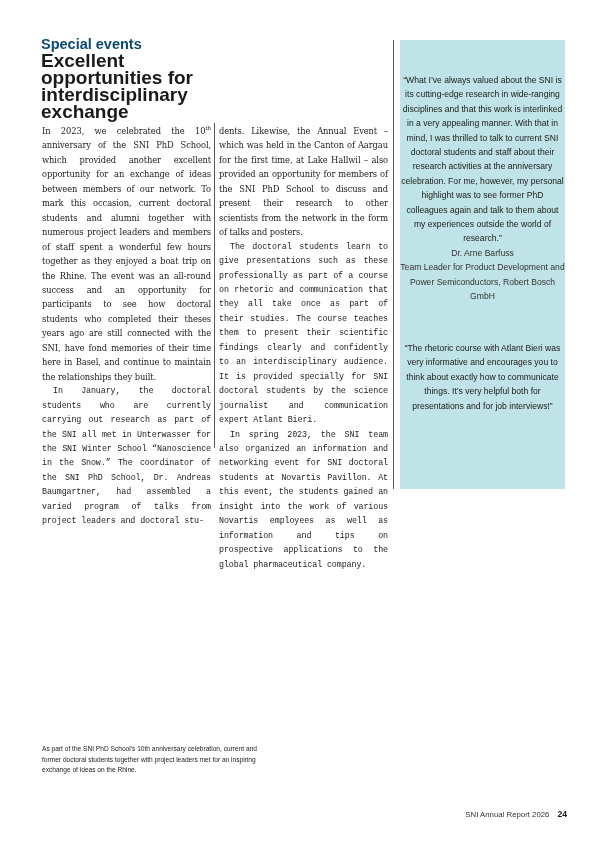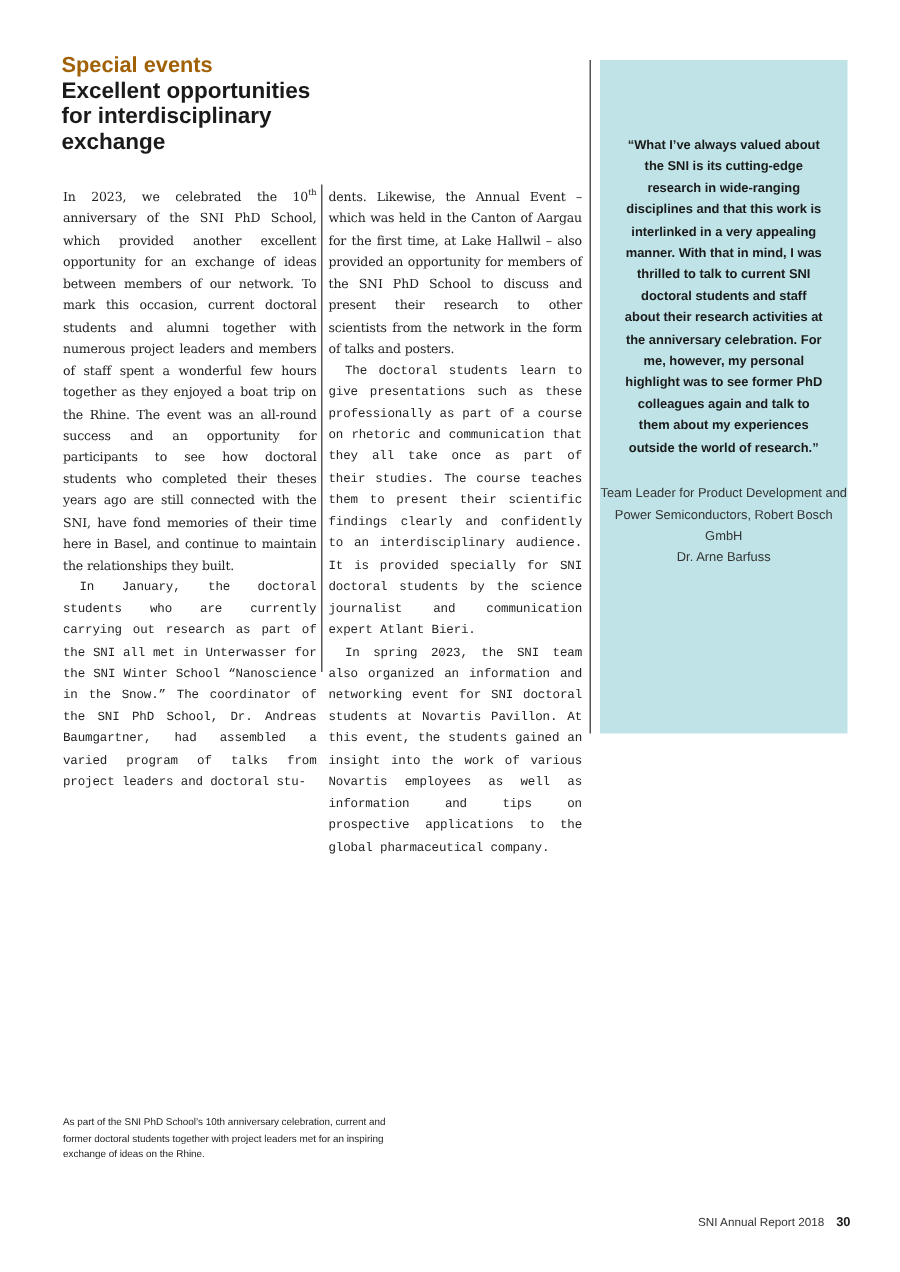--- a/index.html
+++ b/index.html
@@ -1,26 +1,26 @@
 <!DOCTYPE html>
 <html><head>
 <meta charset="utf-8">
 <style>
   html, body { margin: 0; padding: 0; background: #ffffff; }
   body { width: 600px; height: 848px; position: relative; overflow: hidden; }
 
   .section-label {
     position: absolute; left: 41px; top: 36px;
     font-family: "Liberation Sans", sans-serif; font-weight: bold;
-    font-size: 14.5px; color: #a16207; line-height: 16px; margin: 0;
+    font-size: 14.5px; color: #0c4a6e; line-height: 16px; margin: 0;
   }
   .headline {
     position: absolute; left: 41px; top: 52px; width: 190px;
     font-family: "Liberation Sans", sans-serif; font-weight: bold;
-    font-size: 15px; color: #1a1a1a; line-height: 17px; margin: 0;
+    font-size: 19px; color: #1a1a1a; line-height: 17px; margin: 0;
   }
 
   .col {
     position: absolute; top: 124px; width: 169px;
     font-family: "DejaVu Serif", serif; font-size: 8.35px;
     line-height: 14.45px; color: #222; text-align: justify; hyphens: auto;
     letter-spacing: -0.1px;
   }
   .col p { margin: 0; }
   .col p.indent { text-indent: 11px; font-family: Liberation Mono, monospace; }
@@ -32,21 +32,21 @@
   .rule-2 { position: absolute; left: 393px; top: 40px; width: 1px; height: 449px; background: #555; }
 
   .quote-box {
     position: absolute; left: 400px; top: 40px; width: 165px; height: 449px;
     background: #bfe3e6;
   }
   .quote {
     position: absolute; left: 400px; width: 165px; text-align: center;
     font-family: "Liberation Sans", sans-serif; color: #1a1a1a;
   }
-  .quote-text { font-weight: bold; font-size: 8.6px; line-height: 14.4px; margin: 16px; }
+  .quote-text { font-weight: normal; font-size: 8.6px; line-height: 14.4px; margin: 0; }
   .quote-attr { font-size: 8.6px; line-height: 14.4px; margin: 0; color: #333; }
   .quote-1 { top: 73px; }
   .quote-2 { top: 341px; }
 
   .caption {
     position: absolute; left: 42px; top: 744px; width: 230px;
     font-family: "Liberation Sans", sans-serif; font-size: 6.6px;
     line-height: 10.5px; color: #222; margin: 0;
   }
 
@@ -74,24 +74,25 @@
   <p class="indent">The doctoral students learn to give presentations such as these professionally as part of a course on rhetoric and communication that they all take once as part of their studies. The course teaches them to present their scientific findings clearly and confidently to an interdisciplinary audience. It is provided specially for SNI doctoral students by the science journalist and communication expert Atlant Bieri.</p>
   <p class="indent">In spring 2023, the SNI team also organized an information and networking event for SNI doctoral students at Novartis Pavillon. At this event, the students gained an insight into the work of various Novartis employees as well as information and tips on prospective applications to the global pharmaceutical company.</p>
 </div>
 
 <div class="rule-2"></div>
 
 <div class="quote-box"></div>
 
 <div class="quote quote-1">
   <p class="quote-text">“What I’ve always valued about the SNI is its cutting-edge research in wide-ranging disciplines and that this work is interlinked in a very appealing manner. With that in mind, I was thrilled to talk to current SNI doctoral students and staff about their research activities at the anniversary celebration. For me, however, my personal highlight was to see former PhD colleagues again and talk to them about my experiences outside the world of research.”</p>
+  <p class="quote-attr">Dr. Arne Barfuss</p>
   <p class="quote-attr">Team Leader for Product Development and Power Semiconductors, Robert Bosch GmbH</p>
-  <p class="quote-attr">Dr. Arne Barfuss</p>
 </div>
 
 <div class="quote quote-2">
+  <p class="quote-text">“The rhetoric course with Atlant Bieri was very informative and encourages you to think about exactly how to communicate things. It’s very helpful both for presentations and for job interviews!”</p>
 </div>
 
 <p class="caption">As part of the SNI PhD School’s 10th anniversary celebration, current and former doctoral students together with project leaders met for an inspiring exchange of ideas on the Rhine.</p>
 
 <div class="footer">
-  <span>SNI Annual Report 2018</span><span class="page-num">30</span>
+  <span>SNI Annual Report 2026</span><span class="page-num">24</span>
 </div>
 
 </body></html>

